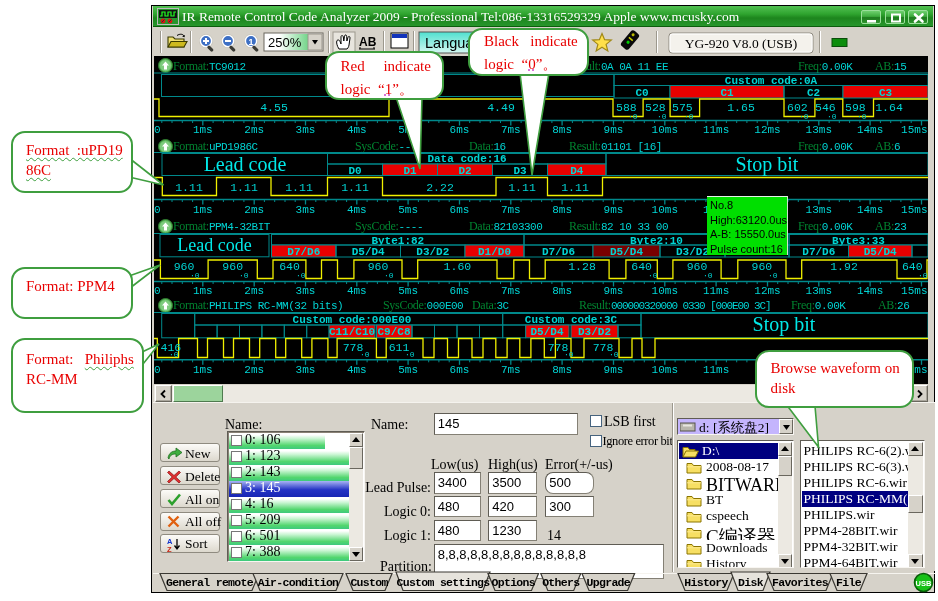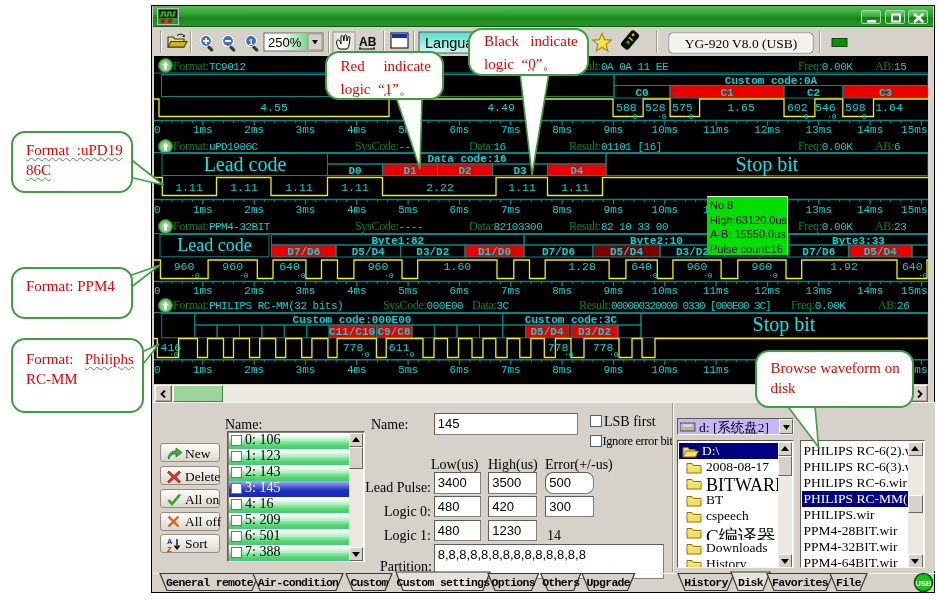--- a/index.html
+++ b/index.html
@@ -39,20 +39,21 @@
     <div id="appicon">
         <svg width="20" height="15" viewBox="0 0 20 15">
           <rect x="1" y="1" width="18" height="8" fill="#111"></rect>
           <path d="M2,7 h2 v-4 h3 v4 h3 v-4 h3 v4 h3 v-4 h2" stroke="#2f2" fill="none" stroke-width="1.2"></path>
           <circle cx="5" cy="12" r="2.4" fill="#d11"></circle>
           <circle cx="12" cy="12" r="2.4" fill="#d11"></circle>
           <line x1="3.5" y1="13.5" x2="6.5" y2="10.5" stroke="#333"></line>
           <line x1="10.5" y1="13.5" x2="13.5" y2="10.5" stroke="#333"></line>
         </svg>
       </div>
+    <div class="txt">IR Remote Control Code Analyzer 2009 - Professional Tel:086-13316529329 Apple www.mcusky.com</div>
     <div class="tbtn" style="left:708px;">
         <svg width="20" height="14">
           <rect x="5" y="9" width="9" height="2.6" fill="#fff"></rect>
         </svg>
       </div>
     <div class="tbtn" style="left:732px;">
         <svg width="20" height="14">
           <rect x="6" y="3.5" width="8" height="7" fill="none" stroke="#fff" stroke-width="2"></rect>
         </svg>
       </div>
@@ -765,21 +766,21 @@
           <svg width="16" height="15" viewBox="0 0 16 15">
             <text x="0" y="7" font-size="7.5" font-weight="bold" fill="#1133cc" font-family="Liberation Sans">A</text>
             <text x="0" y="14.5" font-size="7.5" font-weight="bold" fill="#cc2211" font-family="Liberation Sans">Z</text>
             <path d="M10,2 L10,11 M7.5,8.5 L10,12 L12.5,8.5" stroke="#000" fill="none" stroke-width="1.3"></path>
           </svg>
         </span>
         <span style="position:absolute;left:24px;top:1.5px;white-space:nowrap;">Sort</span>
       </div>
     <div class="lab" style="left:72.0px;top:13.5px">Name:</div>
     <div style="position:absolute;left:74.0px;top:27.5px;width:138px;height:131.5px;background:#fff;border:1px solid #5f5c54;border-right-color:#f8f6f2;border-bottom-color:#f8f6f2;box-shadow:inset 1px 1px 0 #8a8276;overflow:hidden;">
-        <div style="position:absolute;left:1px;top:1.5px;width:121px;height:16px;background:linear-gradient(#ffffff 12%, #c9f5d2 35%, #52d66e 78%, #3ec97e);color:#000;font-family:'Liberation Serif',serif;font-size:14px;">
+        <div style="position:absolute;left:1px;top:1.5px;width:96px;height:16px;background:linear-gradient(#ffffff 12%, #c9f5d2 35%, #52d66e 78%, #3ec97e);color:#000;font-family:'Liberation Serif',serif;font-size:14px;">
           <span style="position:absolute;left:1.5px;top:2px;width:11px;height:11px;background:#fff;border:1px solid #777;"></span>
           <span style="position:absolute;left:16px;top:-1px">0: 106</span>
         </div>
         <div style="position:absolute;left:1px;top:17.5px;width:121px;height:16px;background:linear-gradient(#ffffff 12%, #c9f5d2 35%, #52d66e 78%, #3ec97e);color:#000;font-family:'Liberation Serif',serif;font-size:14px;">
           <span style="position:absolute;left:1.5px;top:2px;width:11px;height:11px;background:#fff;border:1px solid #777;"></span>
           <span style="position:absolute;left:16px;top:-1px">1: 123</span>
         </div>
         <div style="position:absolute;left:1px;top:33.5px;width:121px;height:16px;background:linear-gradient(#ffffff 12%, #c9f5d2 35%, #52d66e 78%, #3ec97e);color:#000;font-family:'Liberation Serif',serif;font-size:14px;">
           <span style="position:absolute;left:1.5px;top:2px;width:11px;height:11px;background:#fff;border:1px solid #777;"></span>
           <span style="position:absolute;left:16px;top:-1px">2: 143</span>

